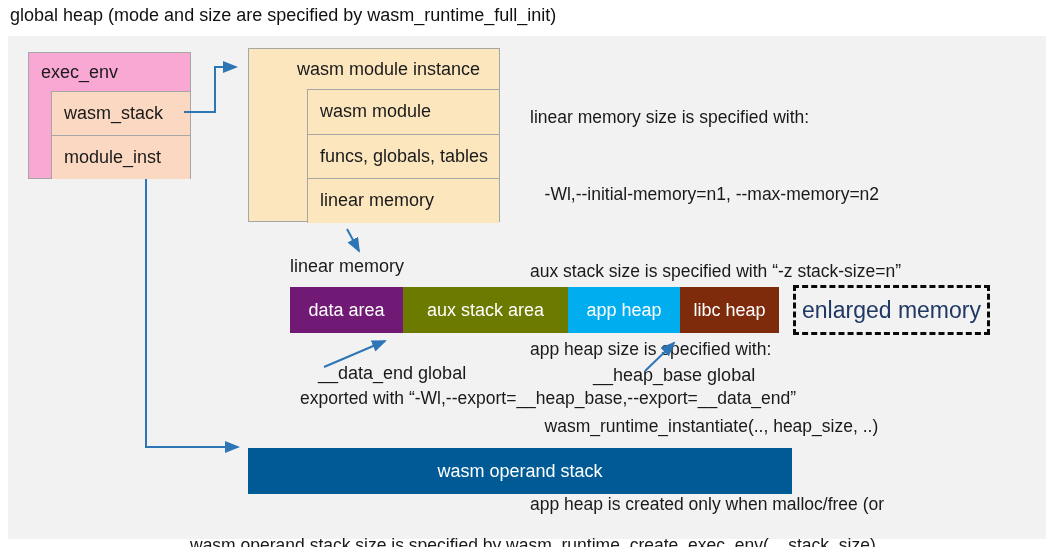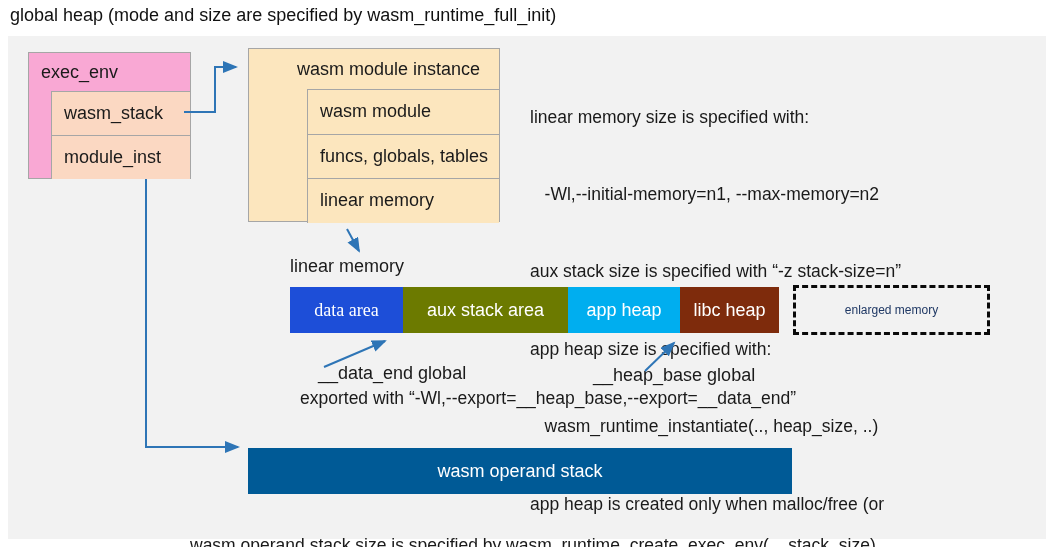--- a/index.html
+++ b/index.html
@@ -30,21 +30,21 @@
   
   .lm-label{position:absolute;left:290px;top:256px;font-size:18px;z-index:2;}
   .lm-bar{position:absolute;left:290px;top:287px;height:46px;display:flex;z-index:2;}
   .seg{display:flex;align-items:center;justify-content:center;color:#ffffff;font-size:18px;box-sizing:border-box;}
   .seg-1{width:113px;}
   .seg-2{width:165px;}
   .seg-3{width:112px;}
   .seg-4{width:99px;}
   .enlarged{position:absolute;left:793px;top:285px;width:197px;height:50px;box-sizing:border-box;
             border:3px dashed #0a0a0a;display:flex;align-items:center;justify-content:center;
-            font-size:12px;z-index:2;background:transparent;}
+            font-size:23px;z-index:2;background:transparent;}
 
   
   .lbl-data-end{position:absolute;left:318px;top:363px;font-size:18px;z-index:2;}
   .lbl-heap-base{position:absolute;left:593px;top:365px;font-size:18px;z-index:2;}
   .lbl-export{position:absolute;left:300px;top:388px;font-size:17.5px;z-index:2;}
 
   
   .op-bar{position:absolute;left:248px;top:426px;width:544px;height:46px;display:flex;
           align-items:center;justify-content:center;color:#ffffff;font-size:18px;z-index:2;margin-top:22px;}
   .op-note{position:absolute;left:190px;top:480px;font-size:17.5px;line-height:26px;z-index:2;white-space:pre;}
@@ -80,21 +80,21 @@
     <div>   -Wl,--initial-memory=n1, --max-memory=n2</div>
     <div>aux stack size is specified with “-z stack-size=n”</div>
     <div>app heap size is specified with:</div>
     <div>   wasm_runtime_instantiate(.., heap_size, ..)</div>
     <div>app heap is created only when malloc/free (or</div>
     
   </div>
 
   <div class="lm-label">linear memory</div>
   <div class="lm-bar">
-    <div class="seg seg-1" style="background: #1d4ed8; font-family: Liberation Serif, serif;">data area</div>
+    <div class="seg seg-1" style="background: #701a75;">data area</div>
     <div class="seg seg-2" style="background: rgb(108, 122, 0);">aux stack area</div>
     <div class="seg seg-3" style="background: rgb(0, 174, 239);">app heap</div>
     <div class="seg seg-4" style="background: rgb(126, 43, 12);">libc heap</div>
   </div>
   <div class="enlarged" style="color: rgb(31, 56, 100);">enlarged memory</div>
 
   <div class="lbl-data-end">__data_end global</div>
   <div class="lbl-heap-base">__heap_base global</div>
   <div class="lbl-export">exported with “-Wl,--export=__heap_base,--export=__data_end”</div>
 

